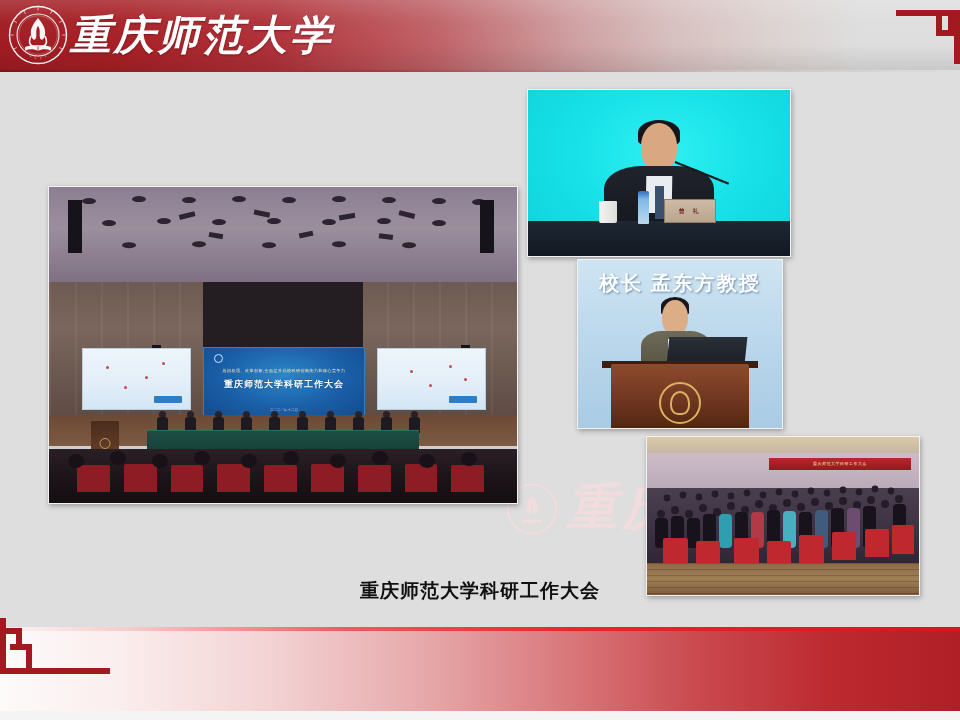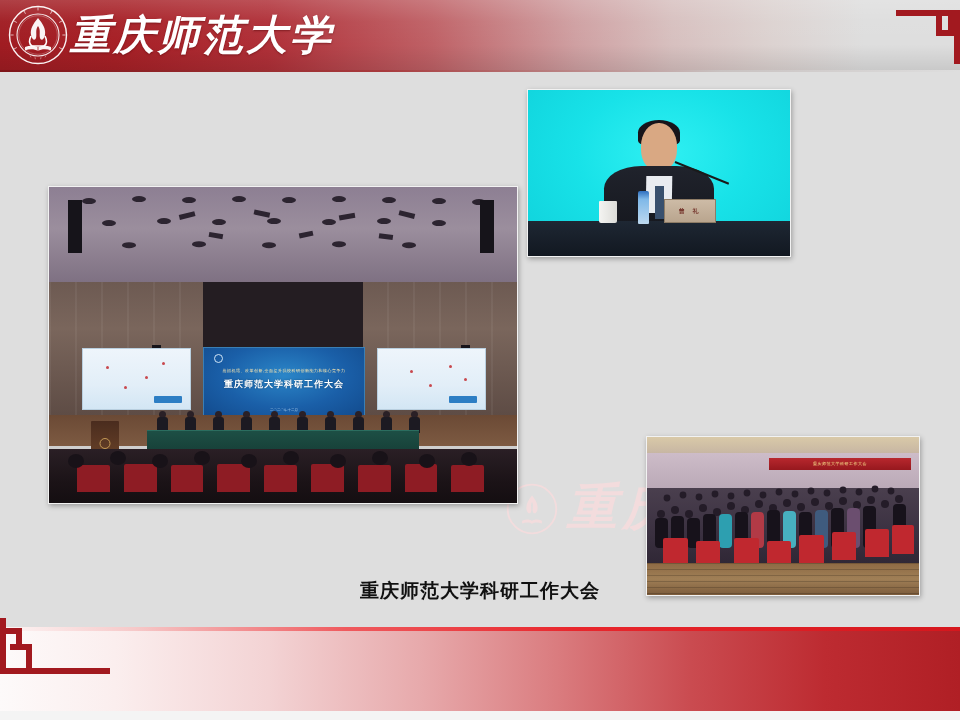--- a/index.html
+++ b/index.html
@@ -568,20 +568,35 @@
       <div class="p1-mic"></div>
       <div class="p1-table"></div>
       <div class="p1-cup"></div>
       <div class="p1-bottle"></div>
       <div class="p1-nameplate">
         <span class="np-text">曾 礼</span>
       </div>
     </div>
   </div>
 
+  <div class="photo" id="photo-speaker2">
+    <div class="inner">
+      <div class="p2-bg"></div>
+      <div class="p2-overlay">校长 孟东方教授</div>
+      <div class="p2-hair"></div>
+      <div class="p2-head"></div>
+      <div class="p2-torso"></div>
+      <div class="p2-shirt"></div>
+      <div class="p2-laptop"></div>
+      <div class="p2-podium-top"></div>
+      <div class="p2-podium">
+        <div class="p2-seal"></div>
+      </div>
+    </div>
+  </div>
 
   <div class="photo" id="photo-audience">
     <div class="inner">
       <div class="p3-ceiling"></div>
       <div class="p3-wall"></div>
       <div class="p3-banner">
         <span class="p3-banner-txt">重庆师范大学科研工作大会</span>
       </div>
       <div class="p3-crowd"></div>
 

